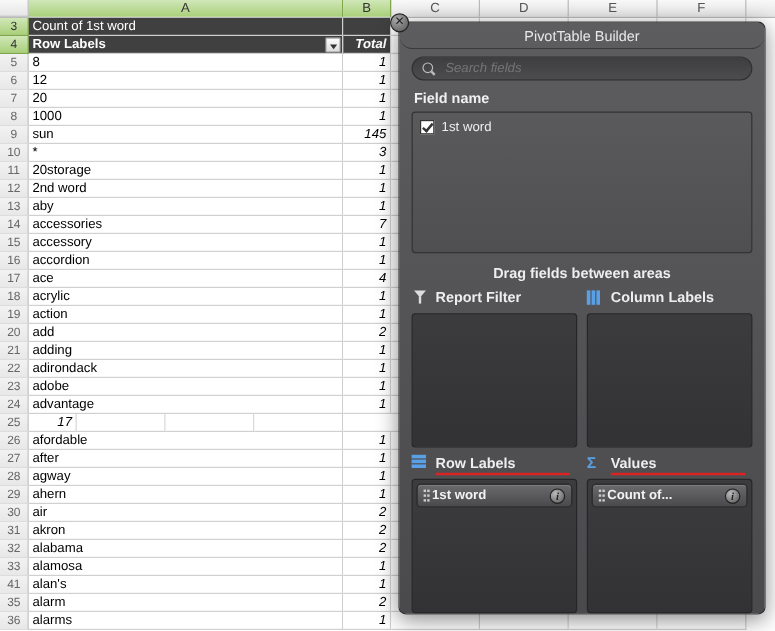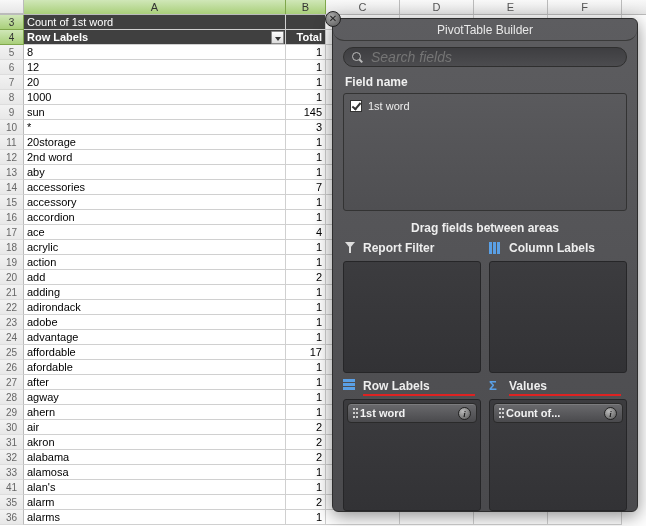--- a/index.html
+++ b/index.html
@@ -54,21 +54,21 @@
   }
   .cell {
     border-right:1px solid #d0d0d0;
     border-bottom:1px solid #d0d0d0;
     padding: 0 3px;
     line-height:15px;
     overflow:hidden;
     white-space:nowrap;
     background:#fff;
   }
-  .cell.num { text-align:right; }
+  .cell.num { text-align:right;font-style:italic; }
   .greenhdr { background:#404040; color:#fff; font-weight:bold; }
   .greenhdr.rel { position:relative; }
   .dropdown-btn {
     position:absolute; right:1px; top:1px;
     width:13px; height:13px;
     background:linear-gradient(#fdfdfd,#dcdcdc);
     border:1px solid #888;
     border-radius:1px;
   }
   .dropdown-btn::after{
@@ -123,21 +123,21 @@
     width:11px; height:11px; position:relative;
   }
   .ptb-search .mag::before{
     content:""; position:absolute; width:7px; height:7px; border:1.5px solid #bbb; border-radius:50%; left:0; top:0;
   }
   .ptb-search .mag::after{
     content:""; position:absolute; width:4px; height:1.5px; background:#bbb; left:7px; top:8px; transform:rotate(45deg);
   }
   .ptb-search input {
     flex:1; background:transparent; border:none; outline:none;
-    color:#ddd; font-size:14px; font-style:italic;
+    color:#ddd; font-size:11px; font-style:italic;
   }
   .ptb-section-label {
     font-size:12px; font-weight:bold; color:#f0f0f0;
     padding: 4px 12px 2px;
   }
   .field-list {
     margin: 2px 10px 4px;
     height: 118px;
     background: linear-gradient(#5a5a5d,#4f4f52);
     border:1px solid #333;
@@ -423,21 +423,20 @@
         <div class="rn">24</div>
         <div class="cell wA">advantage</div>
         <div class="cell num wB">1</div>
         <div class="cell wC"></div>
         <div class="cell wD"></div>
         <div class="cell wE"></div>
         <div class="cell wF"></div>
       </div>
       <div class="row">
         <div class="rn">25</div>
-        <div class="cell wA">affordable</div>
         <div class="cell num wB">17</div>
         <div class="cell wC"></div>
         <div class="cell wD"></div>
         <div class="cell wE"></div>
         <div class="cell wF"></div>
       </div>
       <div class="row">
         <div class="rn">26</div>
         <div class="cell wA">afordable</div>
         <div class="cell num wB">1</div>

